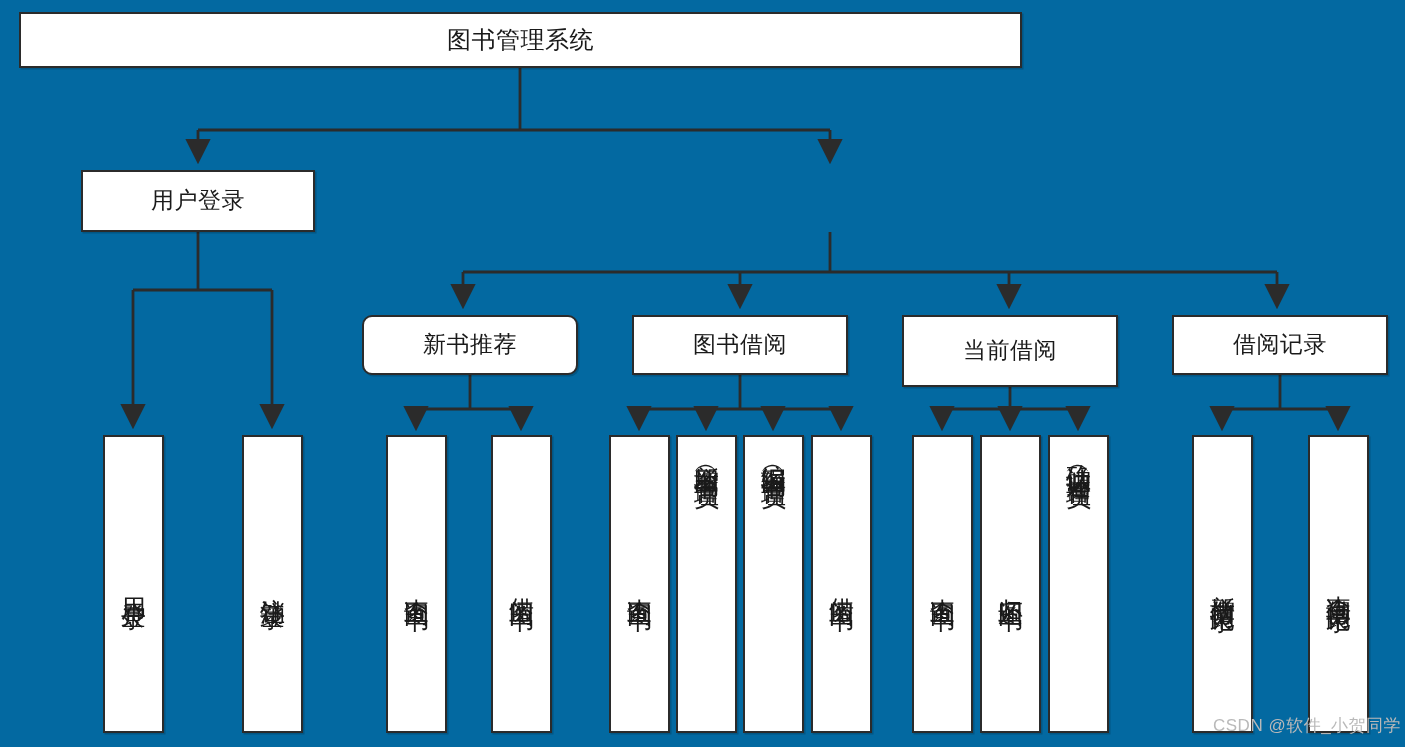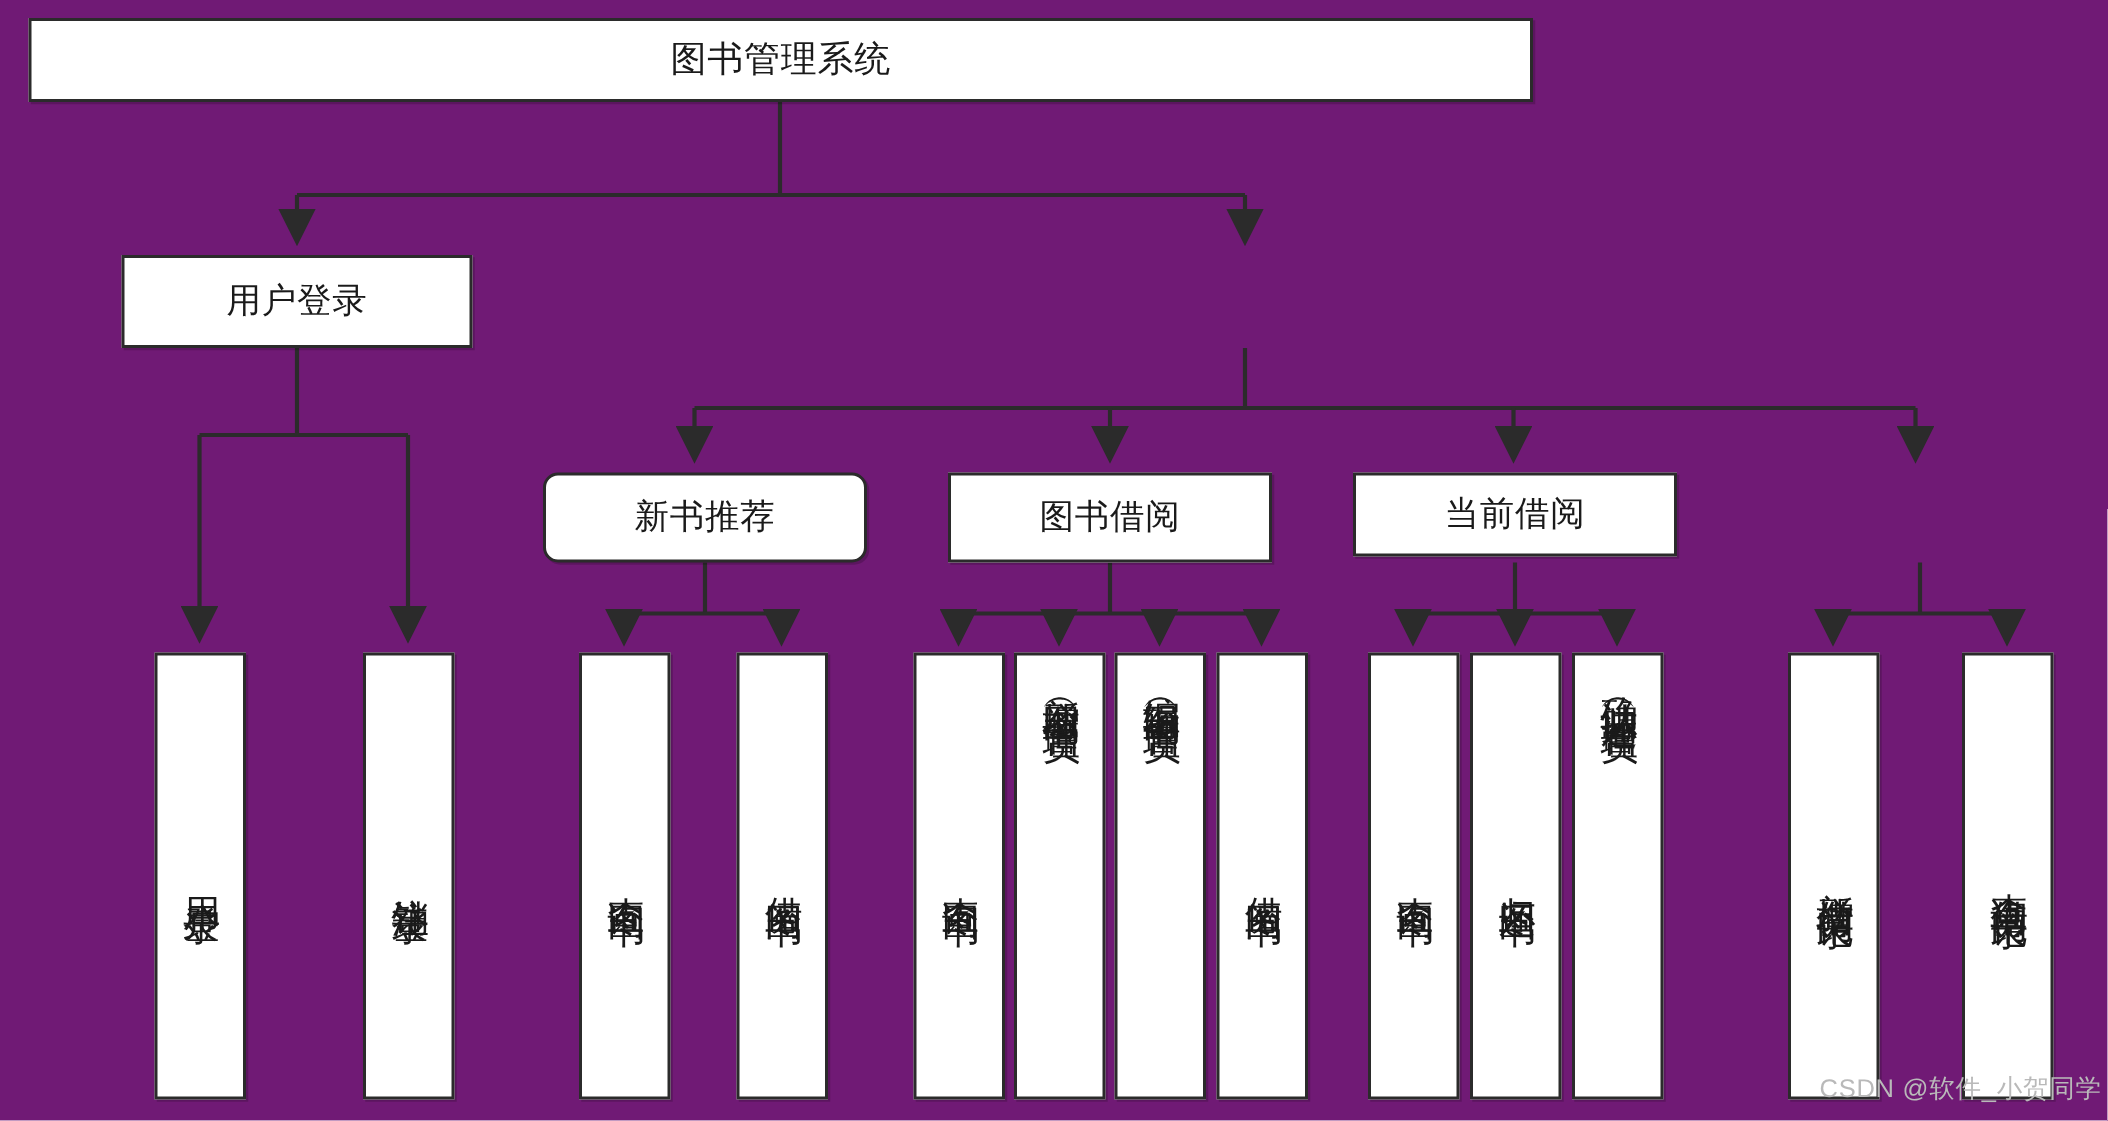--- a/index.html
+++ b/index.html
@@ -7,21 +7,21 @@
     padding: 0;
     background: #ffffff;
   }
   body {
     font-family: "Liberation Sans", "DejaVu Sans", sans-serif;
   }
   #canvas {
     position: relative;
     width: 1405px;
     height: 747px;
-    background: #701a75;
+    background: #0369a1;
     overflow: hidden;
   }
   #edges {
     position: absolute;
     left: 0;
     top: 0;
     width: 1405px;
     height: 747px;
     pointer-events: none;
   }
@@ -139,24 +139,27 @@
 
 
   <div class="node horizontal" style="left:362px; top:315px; width:216px; height:60px;border-radius:10px;">
     <span class="label">新书推荐</span>
   </div>
 
   <div class="node horizontal" style="left:632px; top:315px; width:216px; height:60px;text-align:center;">
     <span class="label">图书借阅</span>
   </div>
 
-  <div class="node horizontal" style="left:902px; top:315px; width:216px; height:56px;">
+  <div class="node horizontal" style="left:902px; top:315px; width:216px; height:72px;">
     <span class="label">当前借阅</span>
   </div>
 
+  <div class="node horizontal" style="left:1172px; top:315px; width:216px; height:60px;">
+    <span class="label">借阅记录</span>
+  </div>
 
   <div class="node vertical centered" style="left:103px; top:435px; width:61px; height:298px;">
     <span class="label">用户登录</span>
   </div>
 
   <div class="node vertical centered" style="left:242px; top:435px; width:61px; height:298px;">
     <span class="label">注销登录</span>
   </div>
 
   <div class="node vertical centered" style="left:386px; top:435px; width:61px; height:298px;">

